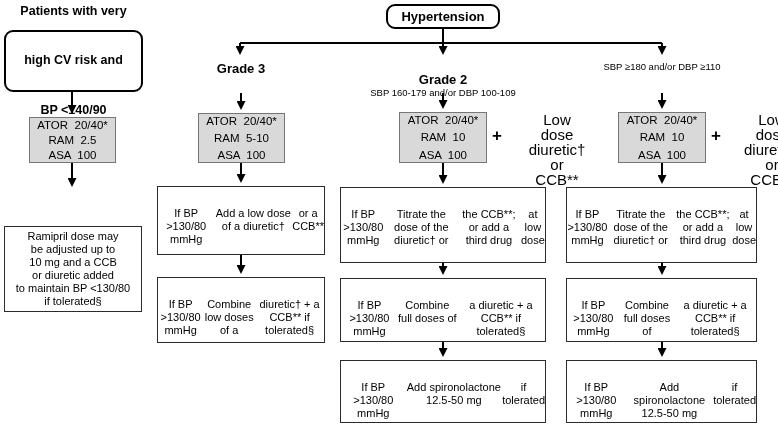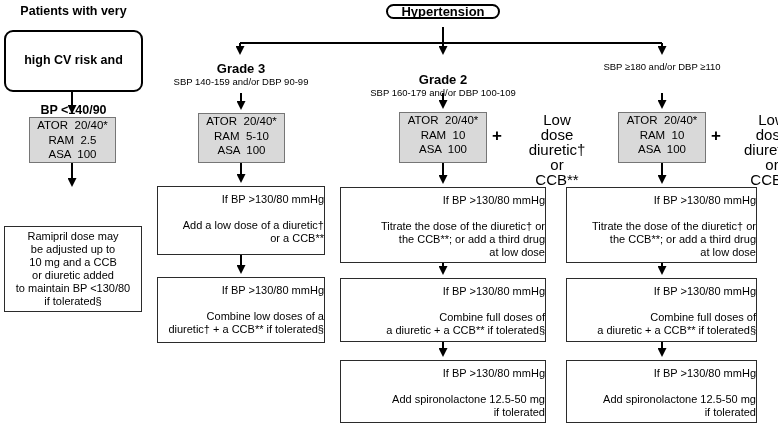--- a/index.html
+++ b/index.html
@@ -24,40 +24,40 @@
     align-items: center; justify-content: center;
     text-align: center;
   }
   .title-box { font-size: 13px; line-height: 15px; }
   .entry-box { font-size: 12.5px; line-height: 15.5px; }
 
   .rx {
     background: #d9d9d9;
     border: 1.5px solid #767676;
     display: flex; flex-direction: column;
-    align-items: center; justify-content: flex-start;
+    align-items: center; justify-content: space-between;
     text-align: center;
     font-size: 11.5px; line-height: 14.5px;
   }
   .rx div { white-space: pre; }
 
   .wbox {
     background: #fff;
     border: 1.5px solid #2b2b2b;
     text-align: center;
     font-size: 11px; line-height: 13px;
   }
   .note {
     display: flex; flex-direction: column;
     align-items: center; justify-content: center; margin-top: 36px;
   }
   .step {
-    display: flex; flex-direction: column;
-    align-items: flex-end;
-    padding-top: 6px;
+    display: flex; flex-direction: row;
+    align-items: flex-start;
+    padding-top: 20px;
   }
   .spacer { height: 13px; }
 
   .glabel { text-align: center; }
   .gname { font-size: 13px; font-weight: bold; line-height: 15px; }
   .gcrit { font-size: 9.5px; line-height: 12px; }
 
   .plus { font-size: 17px; font-weight: bold; line-height: 17px; }
   .addon { font-size: 15px; line-height: 15px; text-align: center; margin-left: 23px; }
 </style>
@@ -89,21 +89,21 @@
     <line x1="443" y1="163" x2="443" y2="182" stroke="#000" stroke-width="2" marker-end="url(#ah)"></line>
     <line x1="443" y1="263" x2="443" y2="273" stroke="#000" stroke-width="2" marker-end="url(#ah)"></line>
     <line x1="443" y1="342" x2="443" y2="355" stroke="#000" stroke-width="2" marker-end="url(#ah)"></line>
 
     <line x1="662" y1="93" x2="662" y2="107" stroke="#000" stroke-width="2" marker-end="url(#ah)"></line>
     <line x1="662" y1="163" x2="662" y2="182" stroke="#000" stroke-width="2" marker-end="url(#ah)"></line>
     <line x1="662" y1="263" x2="662" y2="273" stroke="#000" stroke-width="2" marker-end="url(#ah)"></line>
     <line x1="662" y1="342" x2="662" y2="355" stroke="#000" stroke-width="2" marker-end="url(#ah)"></line>
   </svg>
 
-  <div class="abs rounded title-box" style="left:386px; top:4px; width:114px; height:15px;">
+  <div class="abs rounded title-box" style="left:386px; top:4px; width:114px; height:25px;">
     <div>Hypertension</div>
   </div>
 
   <div class="abs rounded entry-box" style="left:4px; top:30px; width:139px; height:62px;gap:34px;">
     <div>Patients with very</div>
     <div>high CV risk and</div>
     <div>BP &lt;140/90</div>
   </div>
 
   <div class="abs rx" style="left:29px; top:117px; width:87px; height:46px;">
@@ -116,21 +116,20 @@
     <div>Ramipril dose may</div>
     <div>be adjusted up to</div>
     <div>10 mg and a CCB</div>
     <div>or diuretic added</div>
     <div>to maintain BP &lt;130/80</div>
     <div>if tolerated§</div>
   </div>
 
   <div class="abs glabel" style="left:141px; top:61px; width:200px;">
     <div class="gname">Grade 3</div>
-    <div class="gcrit">SBP 140-159 and/or DBP 90-99</div>
   </div>
 
   <div class="abs rx" style="left:198px; top:113px; width:87px; height:50px;">
     <div>ATOR  20/40*</div>
     <div>RAM  5-10</div>
     <div>ASA  100</div>
   </div>
 
   <div class="abs wbox step" style="left:157px; top:186px; width:168px; height:69px;">
     <div>If BP &gt;130/80 mmHg</div>

